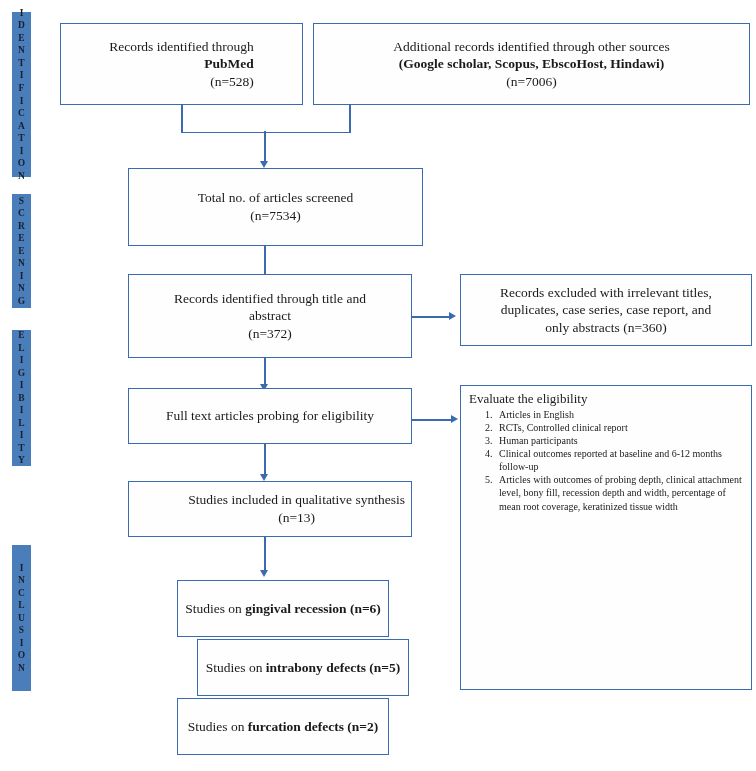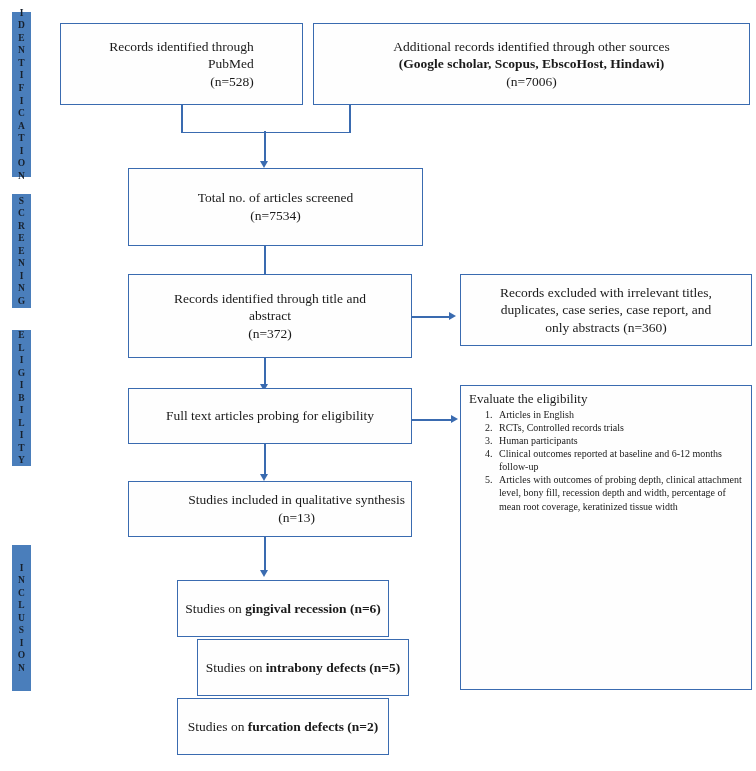--- a/index.html
+++ b/index.html
@@ -184,21 +184,21 @@
 
   <div class="vline" style="left:264px; top:444px; height:32px;"></div>
   <div class="arrow-down" style="left:260px; top:474px;"></div>
 
   <div class="vline" style="left:264px; top:537px; height:35px;"></div>
   <div class="arrow-down" style="left:260px; top:570px;"></div>
 
   <div class="box" style="left:60px; top:23px; width:243px; height:82px;text-align:right;">
     <div>
       <span class="ln">Records identified through</span>
-      <span class="ln" style="font-weight:normal;">PubMed</span>
+      <span class="ln" style="font-weight:bold;">PubMed</span>
       <span class="ln">(n=528)</span>
     </div>
   </div>
 
   <div class="box" style="left:313px; top:23px; width:437px; height:82px;">
     <div>
       <span class="ln">Additional records identified through other sources</span>
       <span class="ln" style="font-weight:bold;">(Google scholar, Scopus, EbscoHost, Hindawi)</span>
       <span class="ln">(n=7006)</span>
     </div>
@@ -231,21 +231,21 @@
     <div>
       <span class="ln">Full text articles  probing for eligibility</span>
     </div>
   </div>
 
   <div class="box box-left-align" style="left:460px; top:385px; width:292px; height:305px;">
     <div>
       <div class="elig-title">Evaluate the eligibility</div>
       <ol class="elig-list">
         <li>Articles in English</li>
-        <li>RCTs, Controlled records trials</li>
+        <li>RCTs, Controlled clinical report</li>
         <li>Human participants</li>
         <li>Clinical outcomes reported at baseline and 6-12 months follow-up</li>
         <li>Articles with outcomes of probing depth, clinical attachment level, bony fill, recession depth and width, percentage of mean root coverage, keratinized tissue width</li>
       </ol>
     </div>
   </div>
 
   <div class="box" style="left:128px; top:481px; width:284px; height:56px;justify-content:flex-end;">
     <div>
       <span class="ln">Studies included in qualitative synthesis</span>

